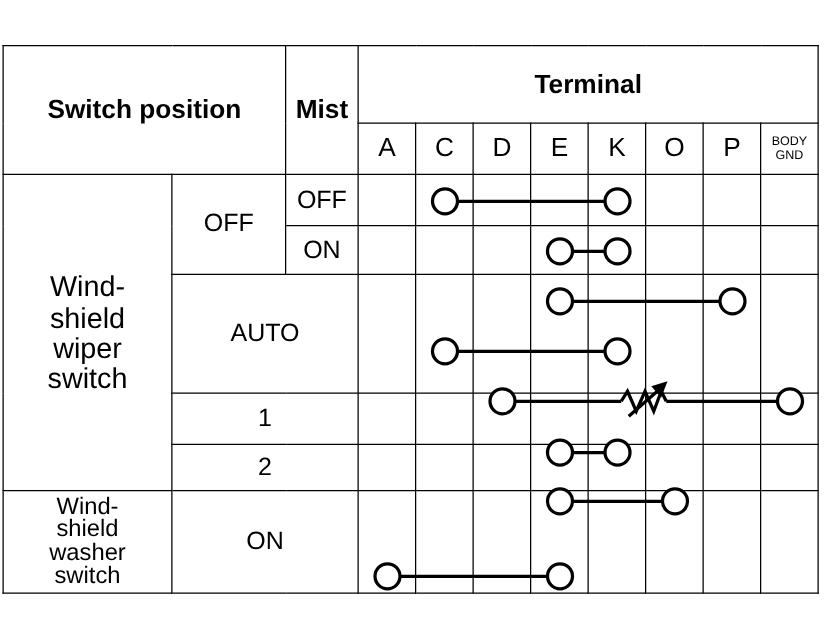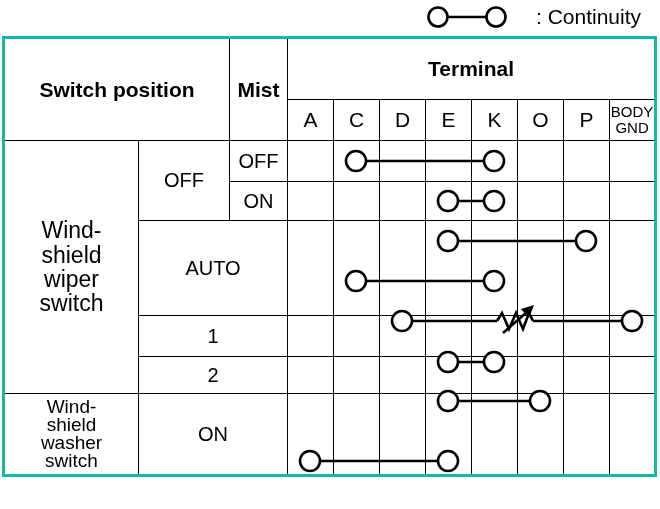--- a/index.html
+++ b/index.html
@@ -8,51 +8,43 @@
     font-family:"Liberation Sans", sans-serif;color:#000;overflow:hidden;
   }
   
   .legend{position:absolute;left:424px;top:1px;height:32px;display:flex;align-items:center;gap:6px;}
   .legend-sym line{stroke:#000;stroke-width:2.6;}
   .legend-sym circle{fill:#fff;stroke:#000;stroke-width:2.6;}
   .legend-text{font-size:21px;white-space:nowrap;}
   
   table.cont{
     position:absolute;left:2px;top:36px;width:652px;
-    border-collapse:collapse;table-layout:fixed;border:3px solid #14b8a6;
+    border-collapse:collapse;table-layout:fixed;border:1px solid #14b8a6;
   }
   table.cont td{border:1.5px solid #000;text-align:center;vertical-align:middle;padding:0;overflow:hidden;}
   .hdr{font-weight:bold;font-size:21px;}
   .term{font-size:21px;}
-  .term-bg{font-size:15px;line-height:1.1;}
+  .term-bg{font-size:10px;line-height:1.1;}
   .sub{font-size:20px;}
   .rowlabel{
     font-weight:normal;font-size:23px;line-height:1.06;
     text-align:left;padding-left:24px;white-space:pre-line;
   }
   .rowlabel-small{font-size:19px;line-height:0.95;}
   
   #overlay{position:absolute;left:0;top:0;pointer-events:none;}
   #overlay line,#overlay polyline{stroke:#000;stroke-width:2.6;fill:none;}
   #overlay circle{stroke:#000;stroke-width:2.6;fill:#fff;}
   #overlay polygon{fill:#000;stroke:none;}
 </style>
 </head>
 <body>
 
 <div class="page">
 
-  <div class="legend">
-    <svg class="legend-sym" width="106" height="30" viewBox="0 0 106 30">
-      <line x1="14" y1="15" x2="72" y2="15"></line>
-      <circle cx="14" cy="15" r="9.5"></circle>
-      <circle cx="72" cy="15" r="9.5"></circle>
-    </svg>
-    <span class="legend-text">: Continuity</span>
-  </div>
 
   <table class="cont">
     <colgroup>
       <col style="width:135px">
         <col style="width:91px">
         <col style="width:58px">
       <col style="width:46px">
         <col style="width:46px">
         <col style="width:46px">
         <col style="width:46px">

